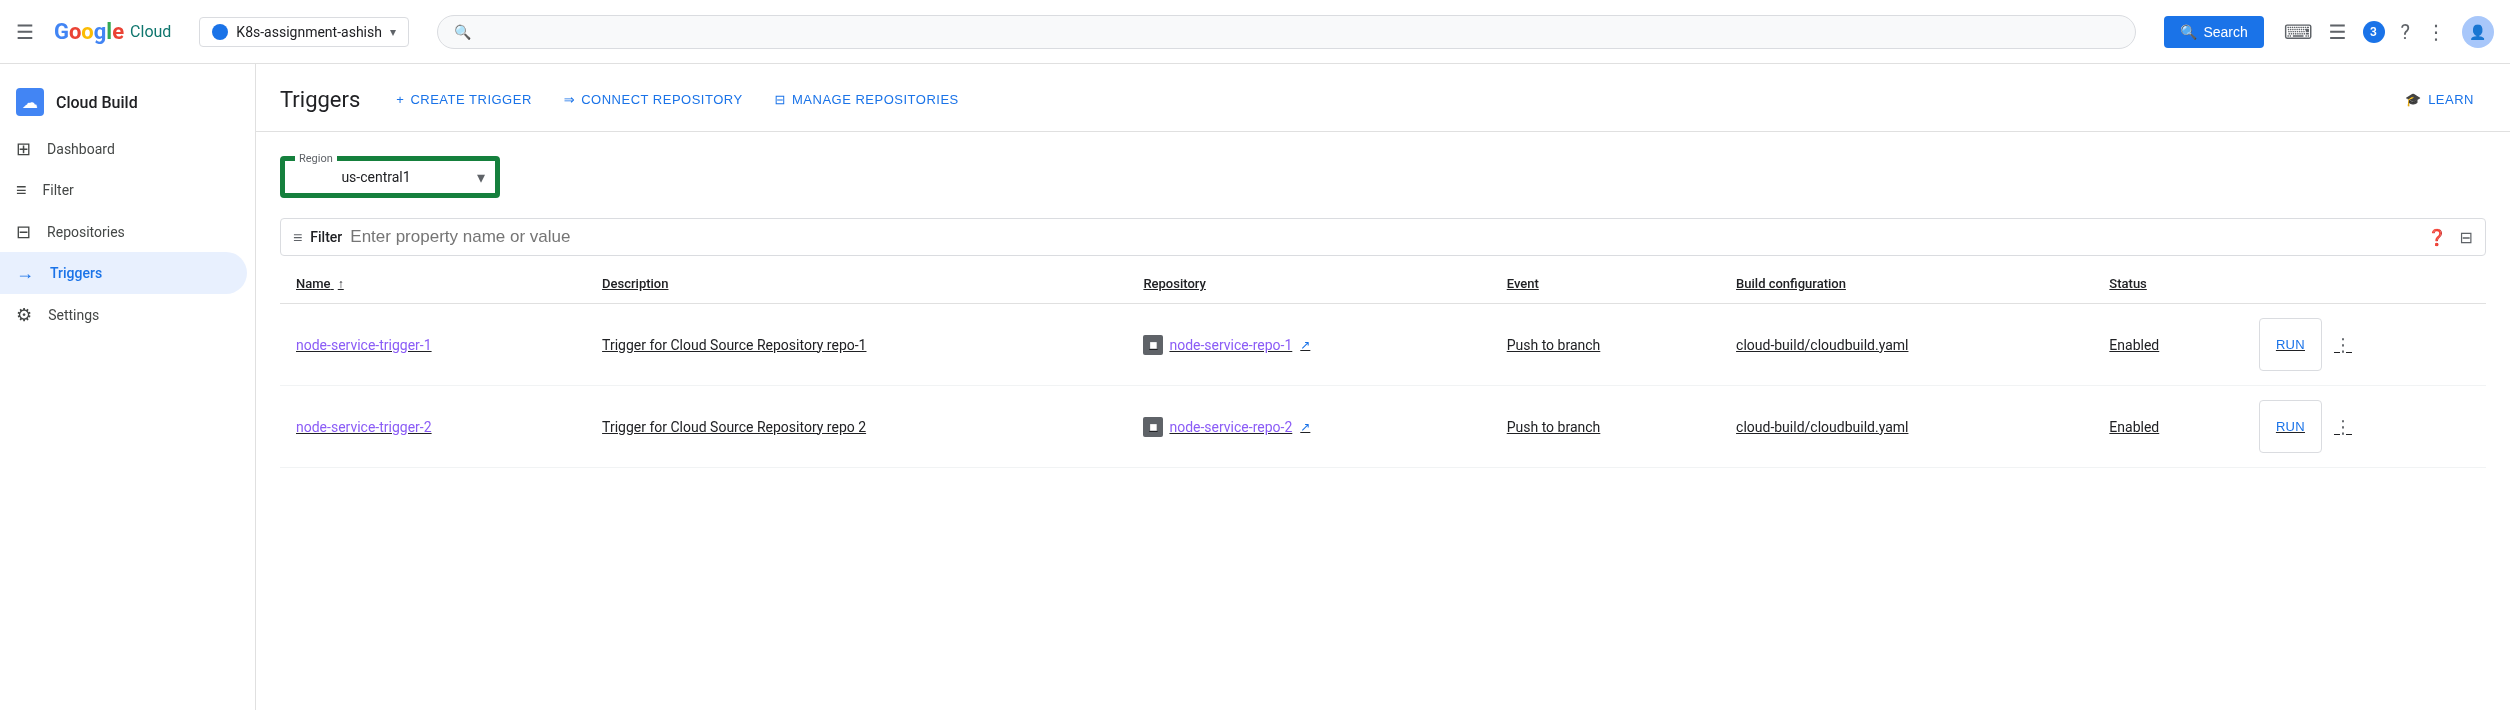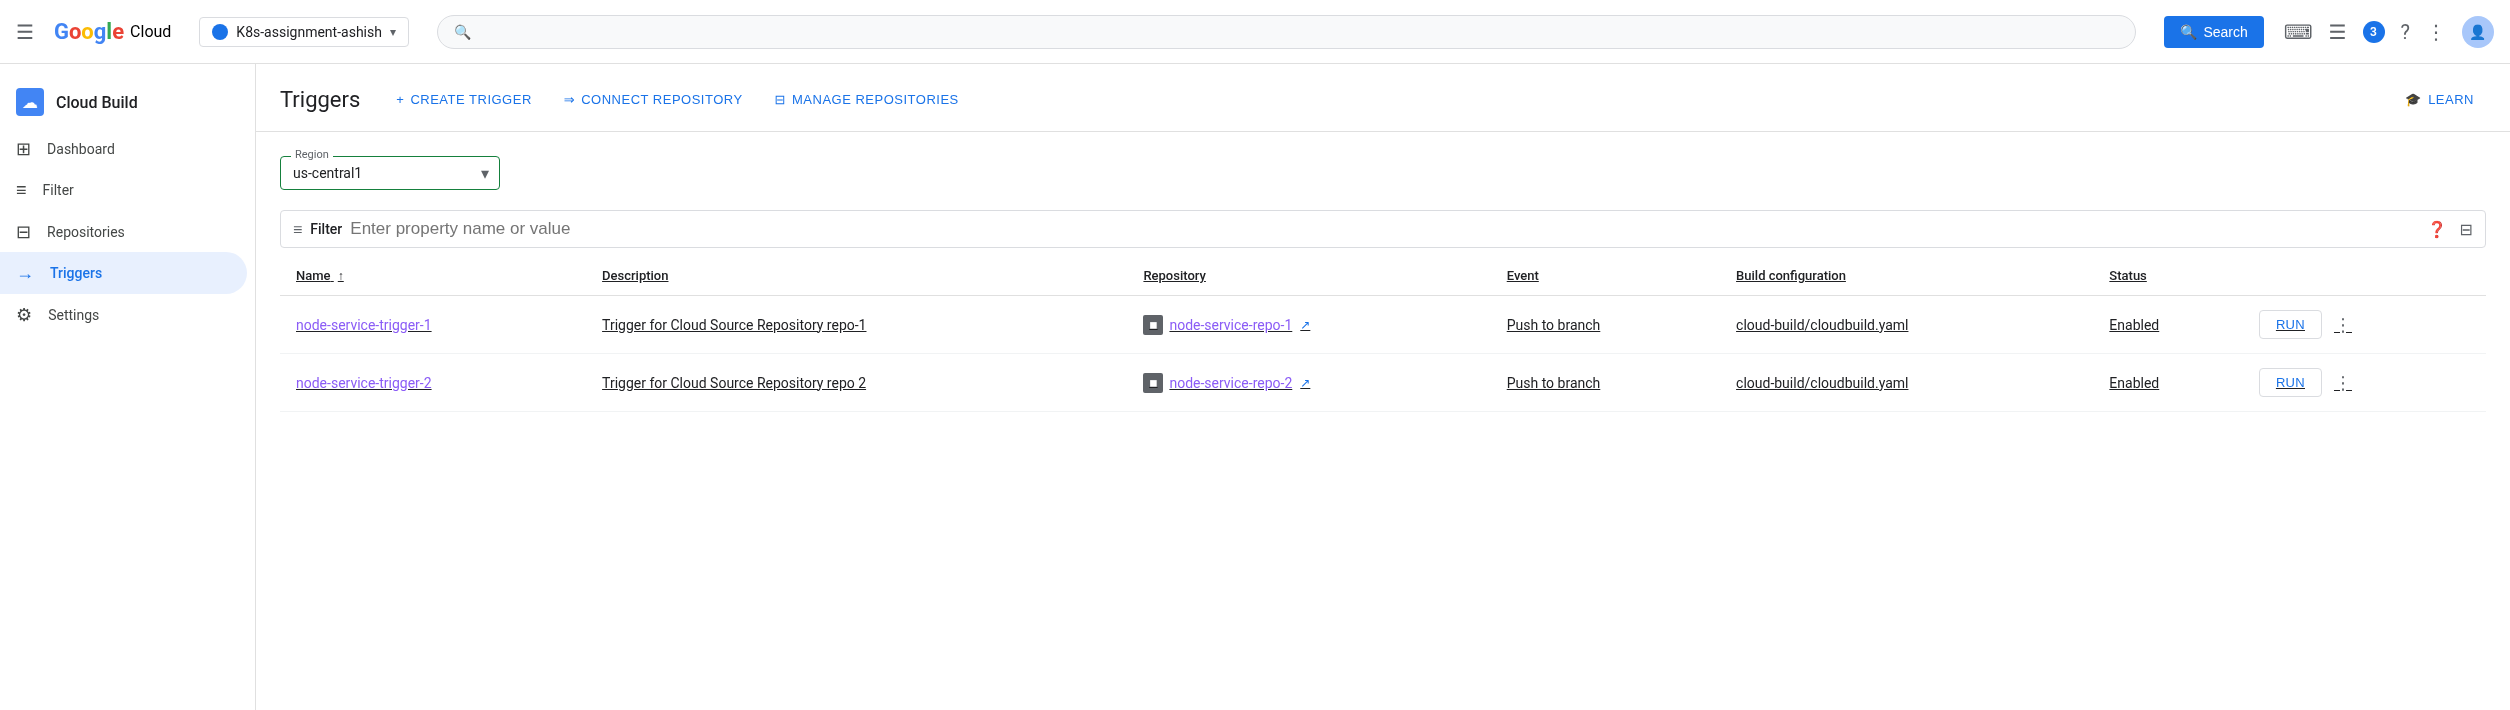--- a/index.html
+++ b/index.html
@@ -10,21 +10,21 @@
       display: flex; align-items: center; height: 64px;
       padding: 0 16px; border-bottom: 1px solid #e0e0e0;
       background: #fff; gap: 12px;
     }
     .topbar-hamburger { font-size: 20px; color: #5f6368; cursor: pointer; margin-right: 8px; }
     .google-cloud-logo { display: flex; align-items: center; gap: 6px; }
     .g-blue { color: #4285f4; }
     .g-red { color: #ea4335; }
     .g-yellow { color: #fbbc04; }
     .g-green { color: #34a853; }
-    .google-cloud-logo .cloud-text { font-size: 16px; color: #000000; font-weight: 400; }
+    .google-cloud-logo .cloud-text { font-size: 16px; color: #0f766e; font-weight: 400; }
 
     .project-selector {
       display: flex; align-items: center; gap: 8px;
       border: 1px solid #dadce0; border-radius: 4px;
       padding: 6px 12px; cursor: pointer; font-size: 14px; color: #202124;
       margin-left: 16px;
     }
     .project-selector .dot-icon { width: 16px; height: 16px; background: #1a73e8; border-radius: 50%; display: inline-block; }
     .project-selector .chevron { color: #5f6368; font-size: 12px; }
 
@@ -105,23 +105,23 @@
       color: #1a73e8; font-size: 13px; font-weight: 500;
       cursor: pointer; padding: 8px 12px;
       text-transform: uppercase; letter-spacing: 0.5px;
     }
 
     
     .content { padding: 24px; }
 
     
     .region-box {
-      position: relative; border: 1px solid #15803d; border-radius: 4px;
+      position: relative; border: 5px solid #15803d; border-radius: 4px;
       padding: 8px 40px 8px 12px; width: 220px; cursor: pointer;
-      display: inline-block; background: #fff;
+      display: inline-block; background: #fff; text-align: center;
     }
     .region-label {
       position: absolute; top: -9px; left: 10px; background: #fff;
       padding: 0 4px; font-size: 11px; color: #5f6368;
     }
     .region-value { font-size: 14px; color: #202124; }
     .region-chevron {
       position: absolute; right: 10px; top: 50%; transform: translateY(-50%);
       color: #5f6368; font-size: 16px;
     }
@@ -159,21 +159,21 @@
     .repo-cell { display: flex; align-items: center; gap: 6px; }
     .repo-icon {
       width: 20px; height: 20px; background: #5f6368; border-radius: 2px;
       display: flex; align-items: center; justify-content: center;
       color: #fff; font-size: 10px; flex-shrink: 0;
     }
     .ext-link { font-size: 12px; color: #1a73e8; margin-left: 2px; }
     .status-enabled { color: #202124; }
     .run-button {
       border: 1px solid #dadce0; background: #fff; color: #1a73e8;
-      padding: 6px 16px; border-radius: 4px; font-size: 13px;
+      padding: 18px 16px; border-radius: 4px; font-size: 13px;
       font-weight: 500; cursor: pointer; letter-spacing: 0.3px;
     }
     .more-btn { color: #5f6368; font-size: 18px; cursor: pointer; padding: 4px 8px; }
 
     .actions-cell { display: flex; align-items: center; gap: 4px; }
   </style>
 </head>
 <body>
 
 <div class="topbar">

